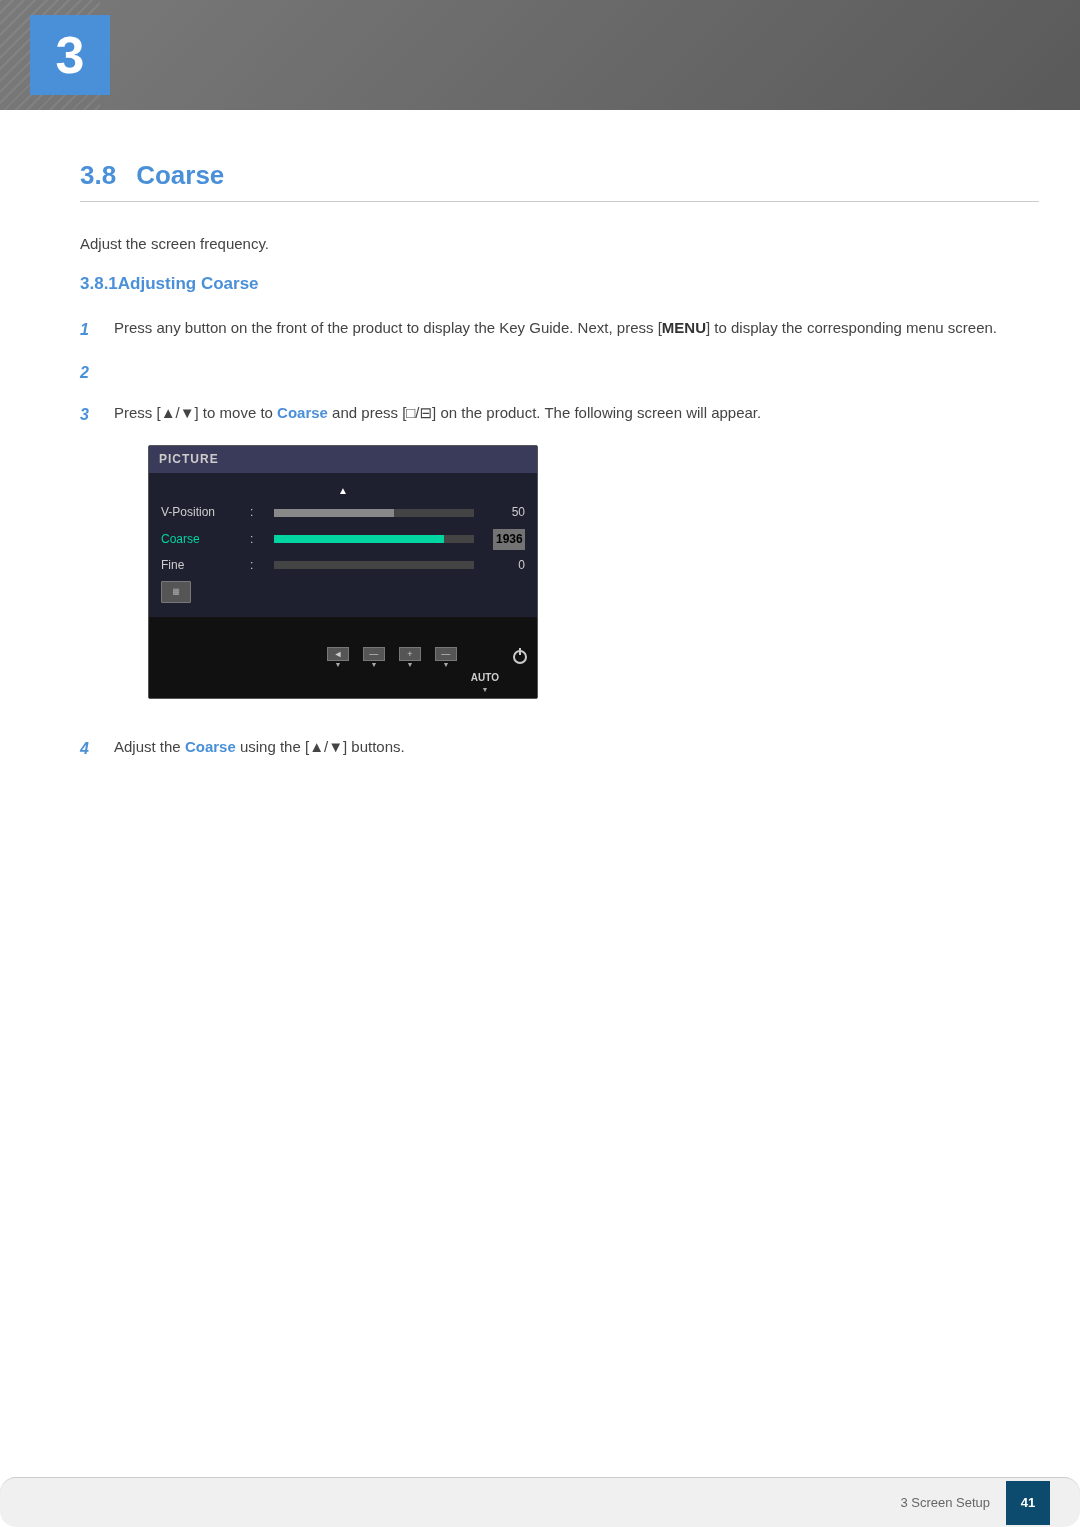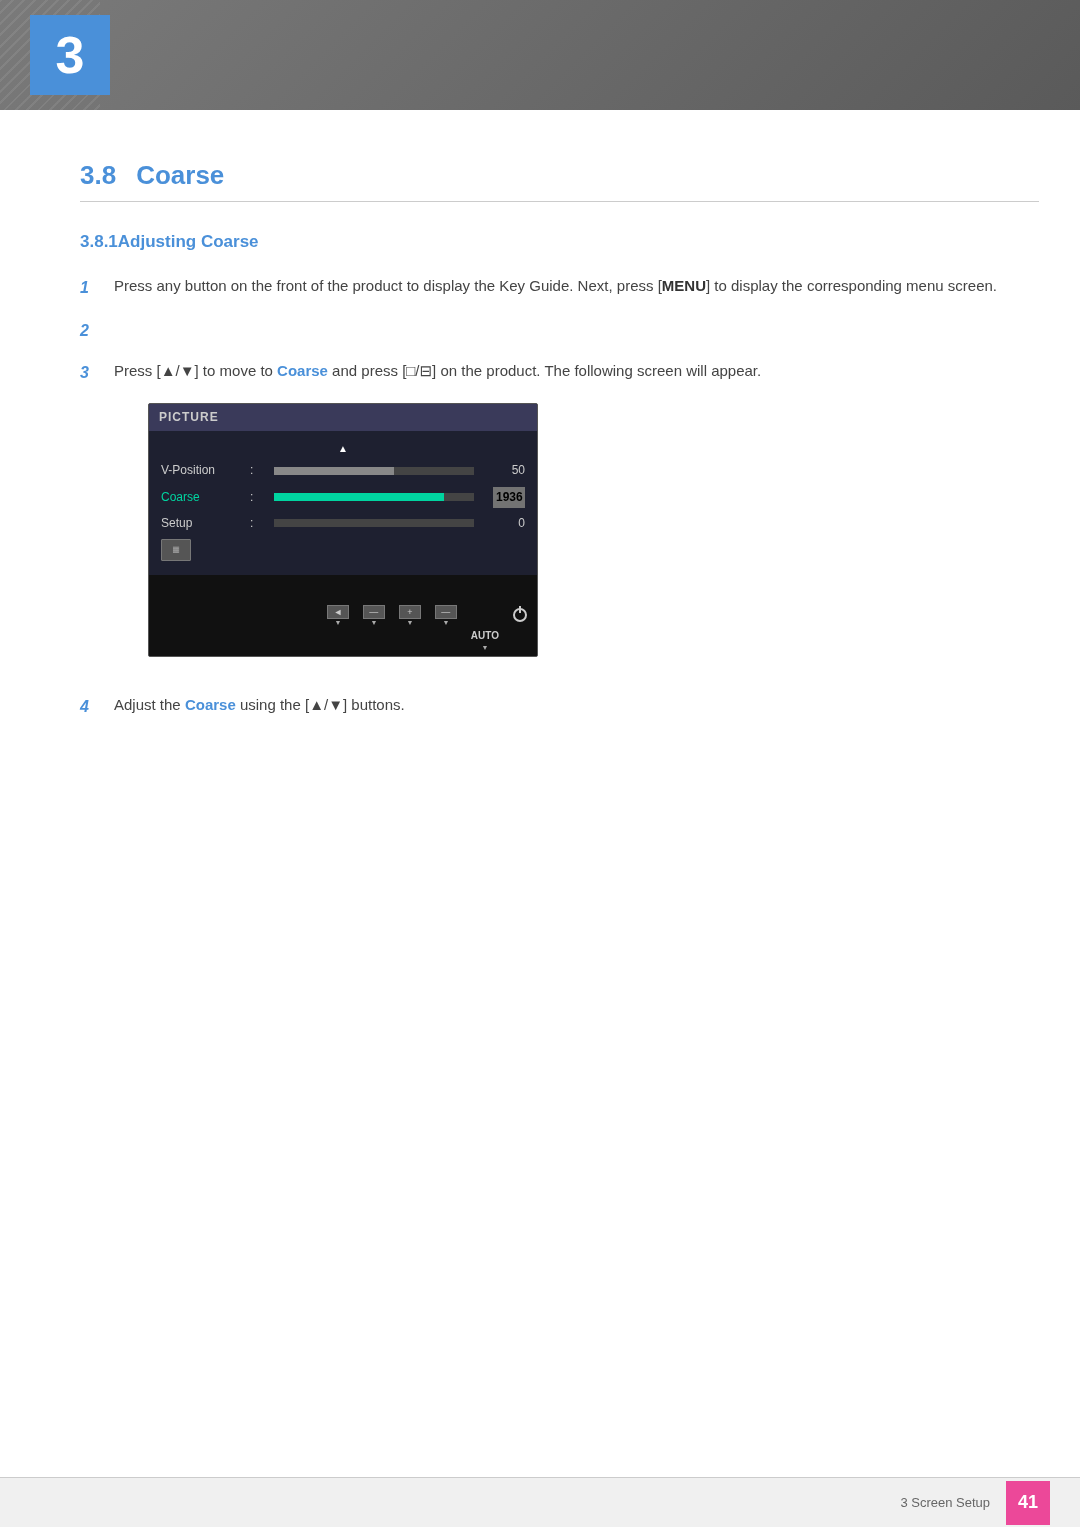--- a/index.html
+++ b/index.html
@@ -385,32 +385,33 @@
       bottom: 0;
       left: 0;
       right: 0;
       height: 50px;
       background: #f0f0f0;
       border-top: 1px solid #ccc;
       display: flex;
       align-items: center;
       justify-content: flex-end;
       padding: 0 30px;
+      border-radius: 16px;
     }
 
     .footer-text {
       font-size: 13px;
       color: #666;
       margin-right: 16px;
     }
 
     .footer-page {
-      background: #ec4899;
+      background: #0c4a6e;
       color: #fff;
-      font-size: 18px;
+      font-size: 13px;
       font-weight: bold;
       width: 44px;
       height: 44px;
       display: flex;
       align-items: center;
       justify-content: center;
     }
 
     .analog-bold {
       font-weight: bold;
@@ -427,20 +428,21 @@
   </div>
 </div>
 
 <div class="content">
 
   <div class="section-heading">
     <span class="section-number">3.8</span>
     <span class="section-title">Coarse</span>
   </div>
 
+  <p class="body-text">Adjust the screen frequency.</p>
 
 
   <div class="subsection-heading">
     <span class="subsection-number">3.8.1</span>
     <span class="subsection-title">Adjusting Coarse</span>
   </div>
 
   <ol class="numbered-list">
 
     <li>
@@ -477,21 +479,21 @@
             <div class="monitor-row">
               <span class="monitor-label active">Coarse</span>
               <span class="monitor-colon">:</span>
               <div class="monitor-bar-track">
                 <div class="monitor-bar-fill active" style="width:85%"></div>
               </div>
               <span class="monitor-val highlighted">1936</span>
             </div>
 
             <div class="monitor-row">
-              <span class="monitor-label">Setup</span>
+              <span class="monitor-label">Fine</span>
               <span class="monitor-colon">:</span>
               <div class="monitor-bar-track">
                 <div class="monitor-bar-fill" style="width:0%"></div>
               </div>
               <span class="monitor-val">0</span>
             </div>
 
             <div class="monitor-icon-row">
               <div class="monitor-tv-icon">▦</div>
             </div>

